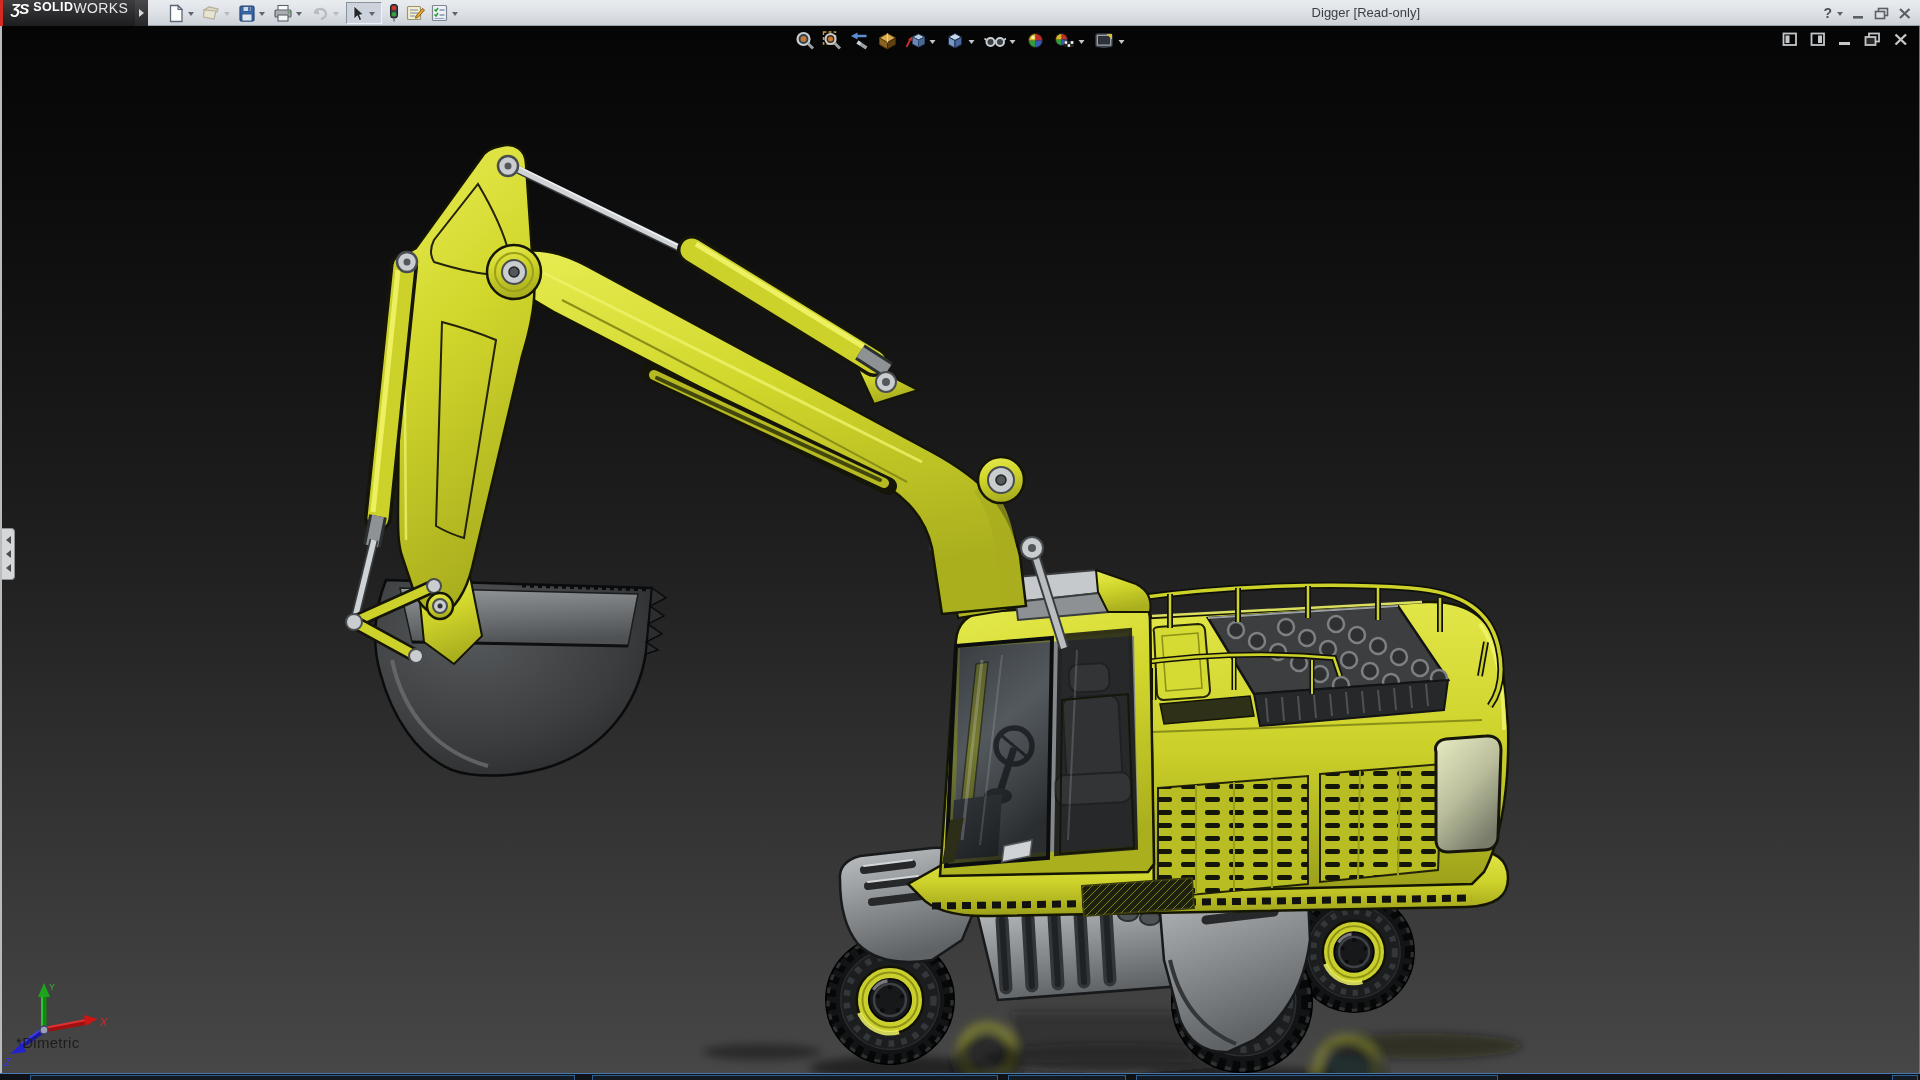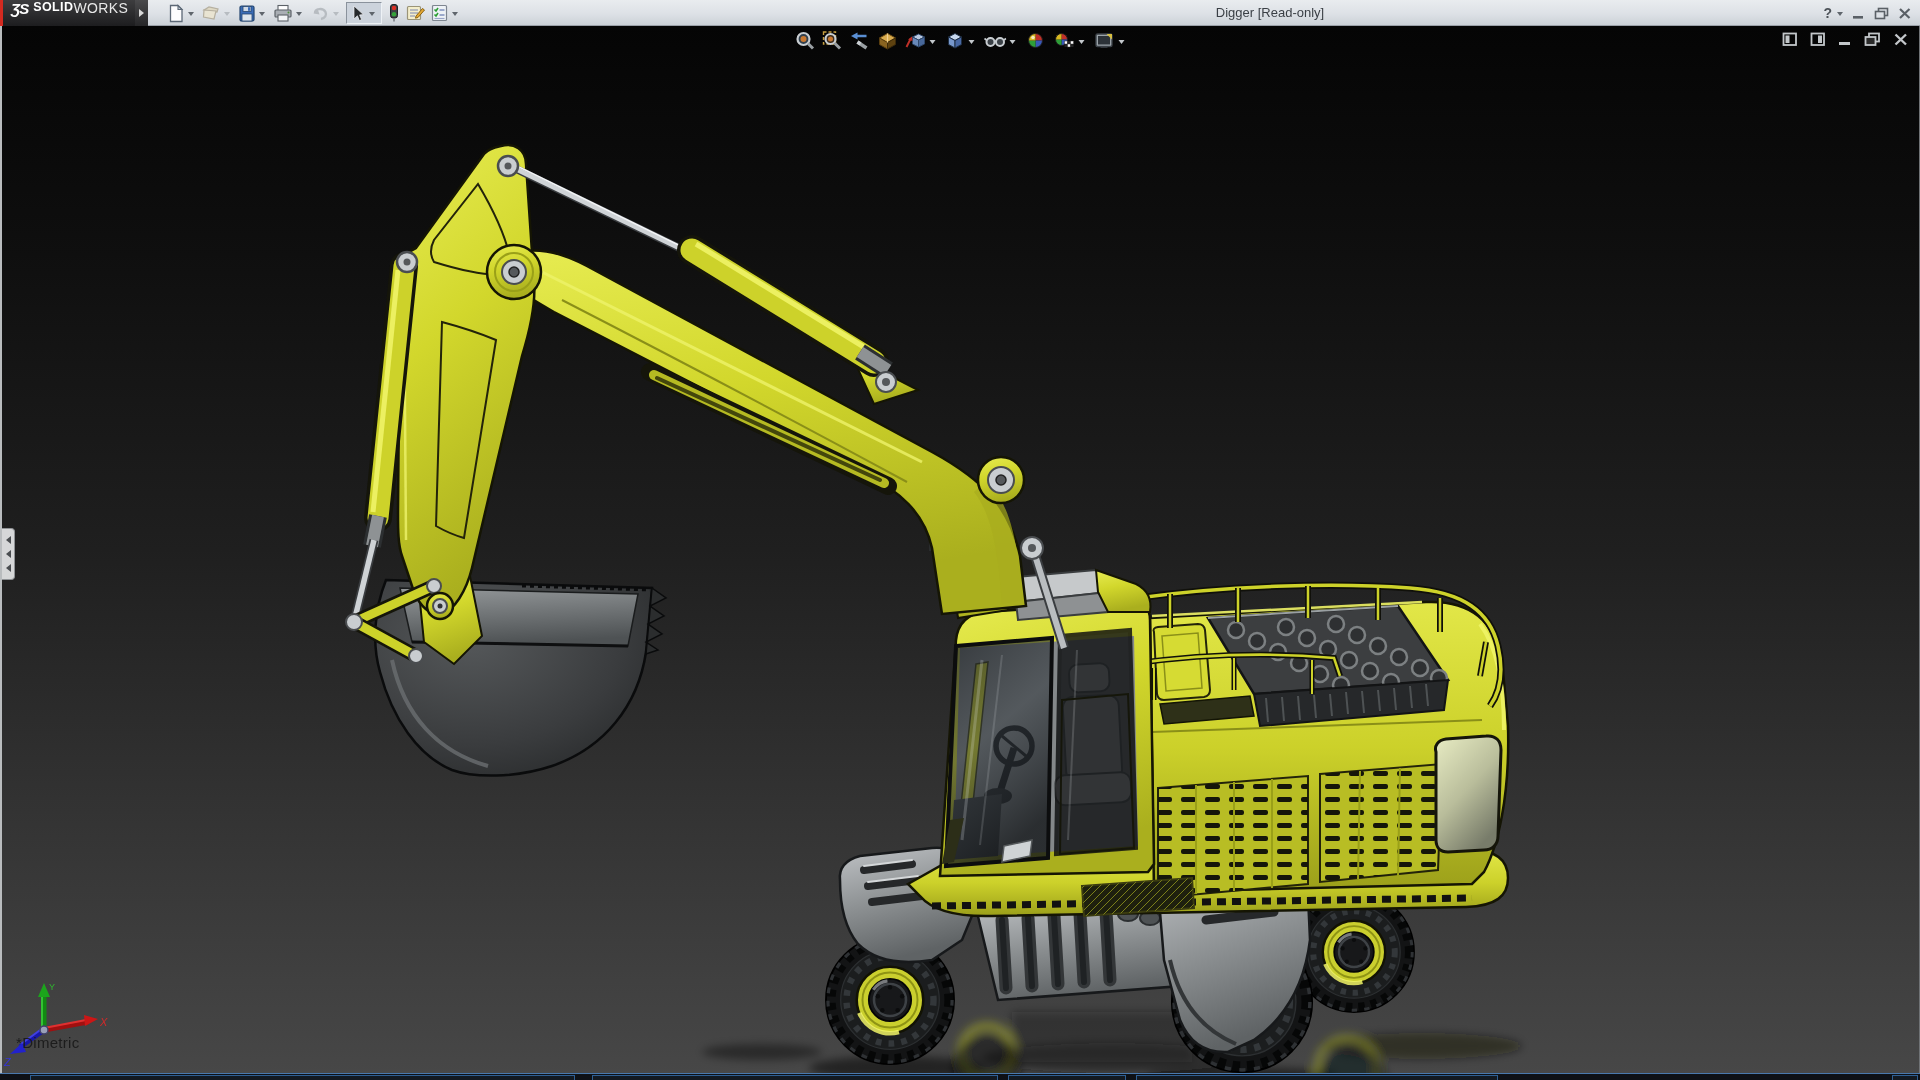--- a/index.html
+++ b/index.html
@@ -23,21 +23,21 @@
 
   .tb-tools { position:absolute; left:166px; top:0; height:26px; display:flex; align-items:center; }
   .tb-item { display:flex; align-items:center; height:24px; padding:0 1px; margin-right:2px; }
   .tb-item svg { display:block; }
   .dd { width:0; height:0; border-top:4px solid #5f656c; border-left:3.5px solid transparent;
         border-right:3.5px solid transparent; margin:2px 4px 0 3px; }
   .dd.dis { border-top-color:#b7bcc1; }
   .pressed { background:#ccd3dc; border:1px solid #8a929c; border-bottom-color:#eef2f6; border-right-color:#eef2f6;
              height:22px; display:flex; align-items:center; padding:0 2px; }
 
-  .win-title { position:absolute; left:1120px; top:5px; width:300px; text-align:center;
+  .win-title { position:absolute; left:1120px; top:5px; width:300px; text-align:right;
     font-size:13px; color:#3a3f45; }
 
   .app-controls { position:absolute; right:8px; top:0; height:26px; display:flex; align-items:center; gap:9px; }
   .app-controls .glyph { color:#4c5258; }
 
   
   .viewport { position:absolute; left:0; top:26px; width:1920px; height:1047px;
     background:linear-gradient(180deg,#050505 0%,#0e0e0e 20%,#1f1f1f 50%,#333333 75%,#434343 95%,#474747 100%);
     border-left:2px solid #b9bcbe; border-right:1px solid #6f7275; overflow:hidden; }
 

